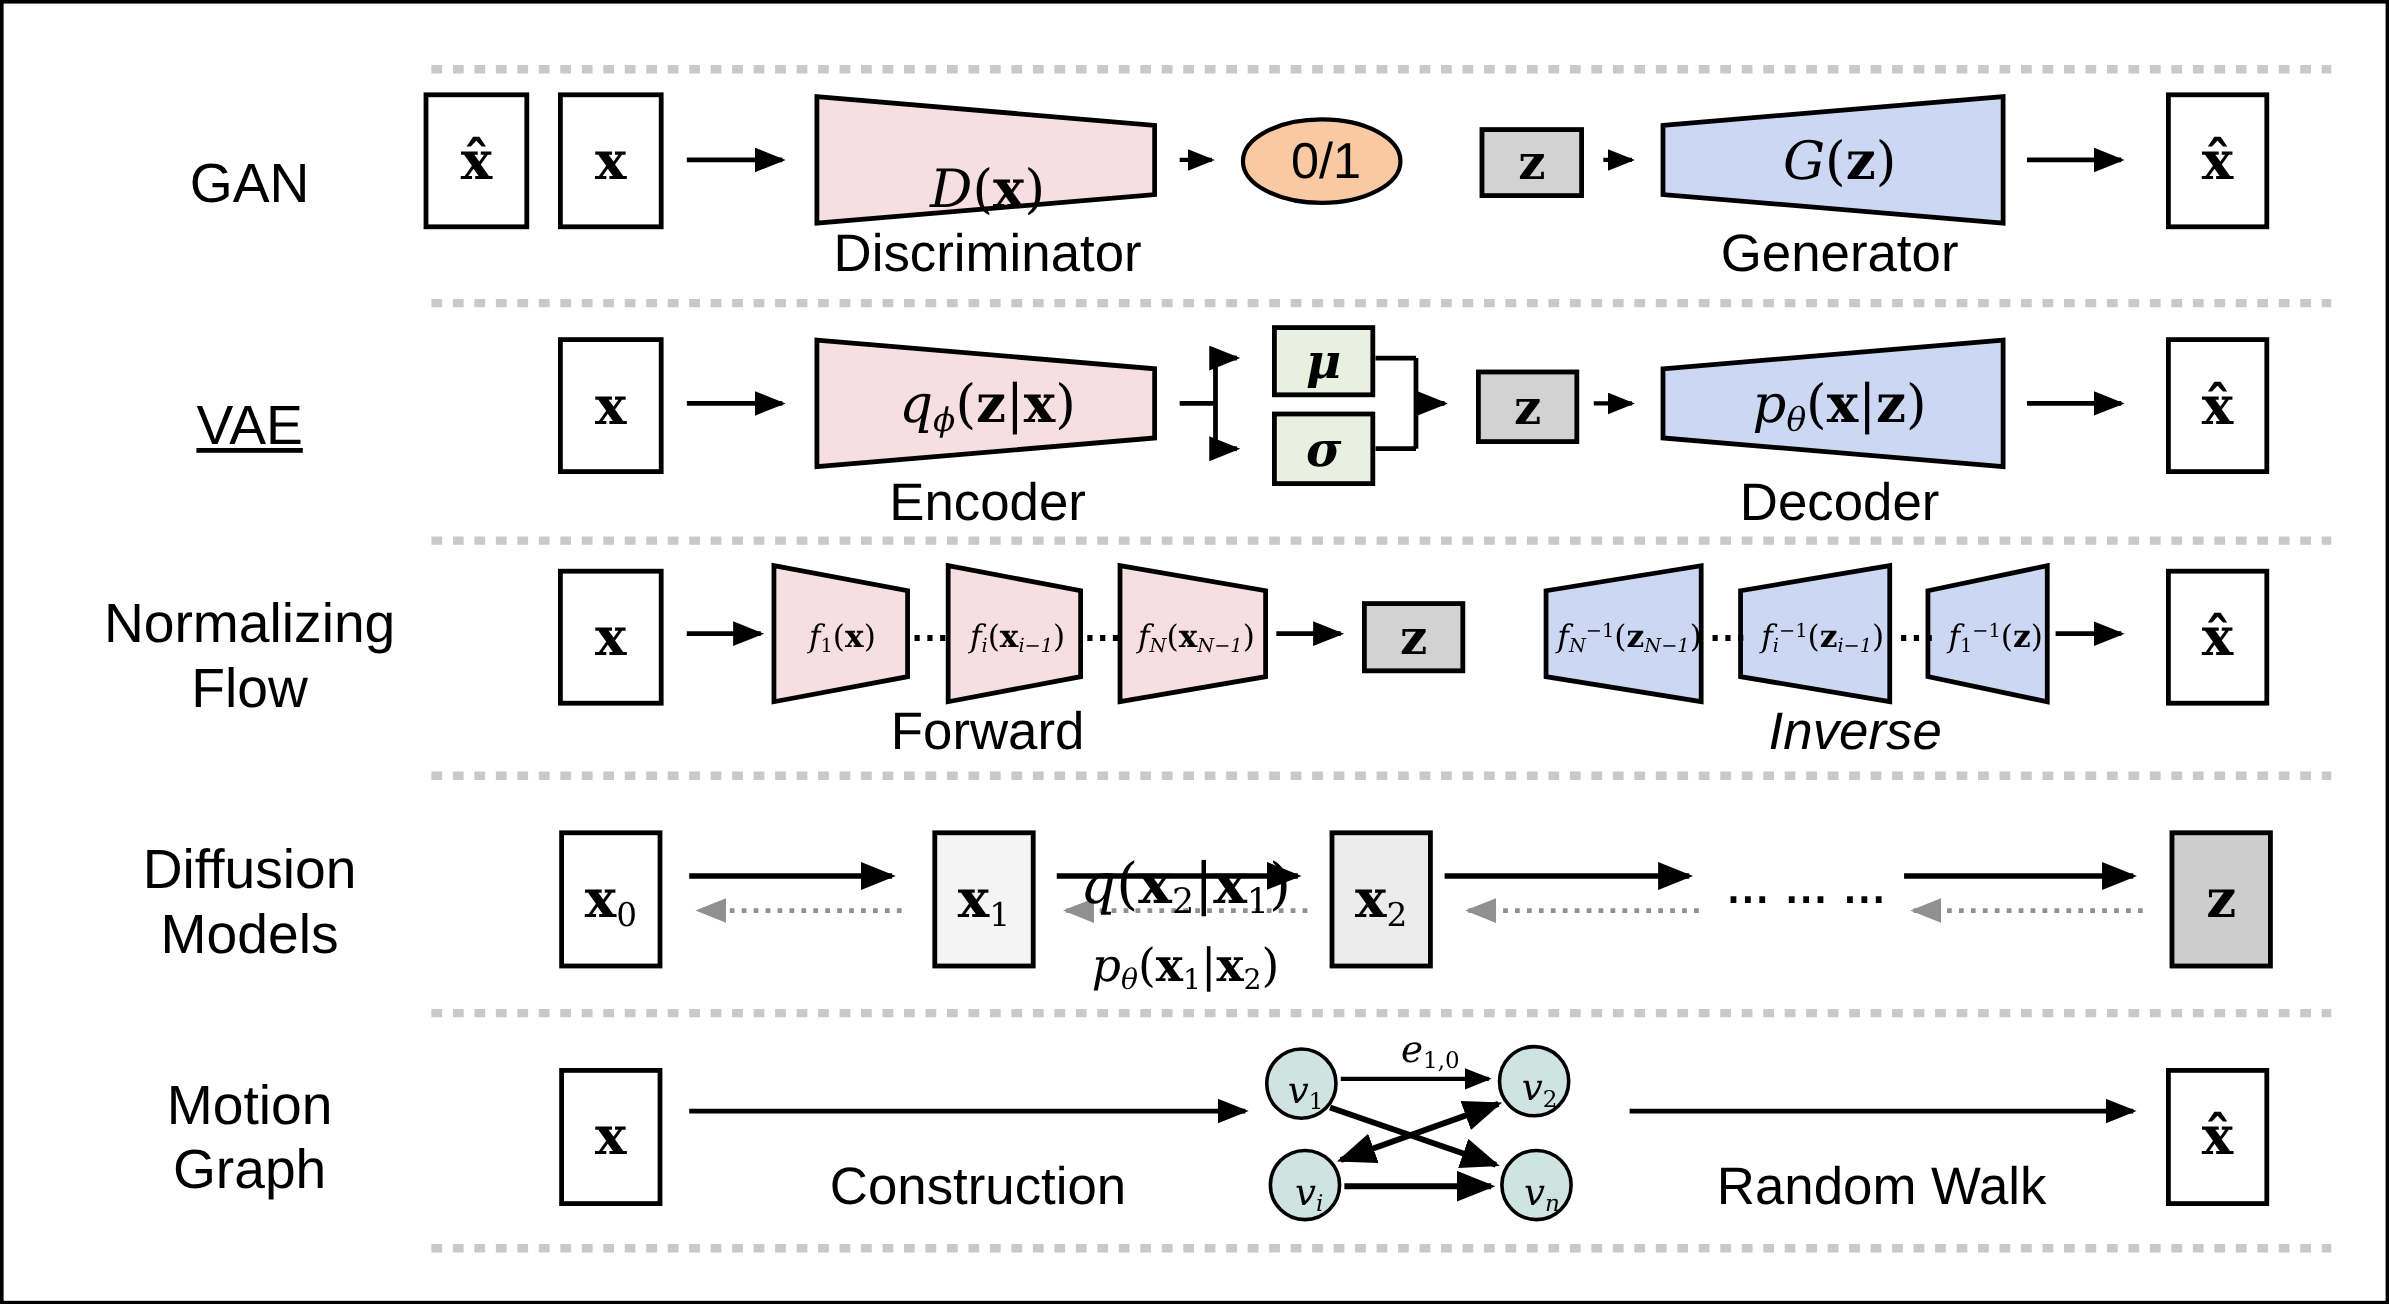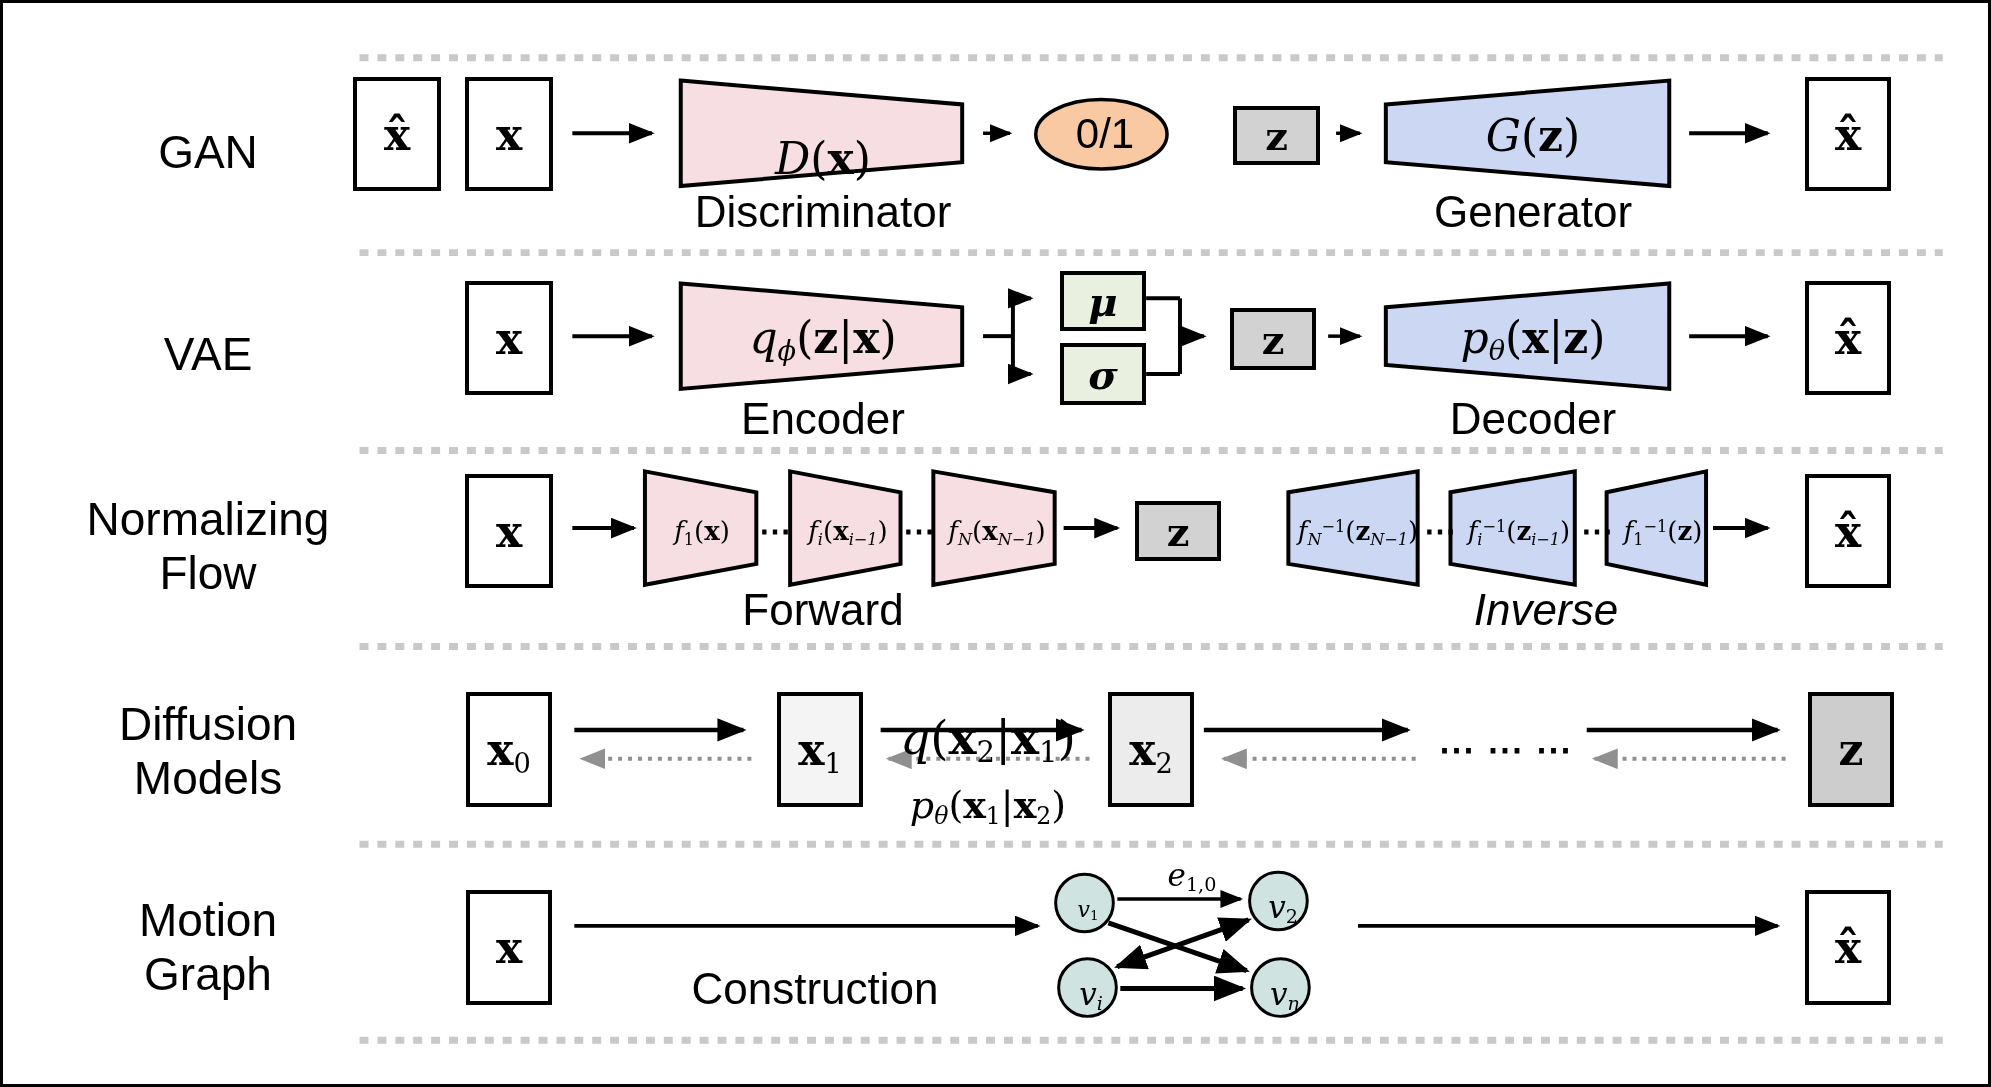--- a/index.html
+++ b/index.html
@@ -107,21 +107,21 @@
     </g>
     <g stroke="#000" stroke-width="3">
       <circle cx="1085" cy="905" r="29" fill="#cfe4e0"></circle>
       <circle cx="1280" cy="903" r="29" fill="#cfe4e0"></circle>
       <circle cx="1088" cy="990" r="29" fill="#cfe4e0"></circle>
       <circle cx="1282" cy="990" r="29" fill="#cfe4e0"></circle>
     </g>
   </svg>
 
   <div class="lbl title" style="left:205px;top:150px;">GAN</div>
-  <div class="lbl title" style="left:205px;top:352px;">VAE</div>
+  <div class="lbl title" style="left:205px;top:352px;text-decoration:underline;">VAE</div>
   <div class="lbl title" style="left:205px;top:517px;">Normalizing</div>
   <div class="lbl title" style="left:205px;top:571px;">Flow</div>
   <div class="lbl title" style="left:205px;top:722px;">Diffusion</div>
   <div class="lbl title" style="left:205px;top:776px;">Models</div>
   <div class="lbl title" style="left:205px;top:918px;">Motion</div>
   <div class="lbl title" style="left:205px;top:972px;">Graph</div>
 
   <div class="box" style="left:350px;top:74px;width:88px;height:114px;">
     <span class="math mbig"><span class="m-b">x̂</span></span>
   </div>
@@ -196,21 +196,22 @@
   <div class="lbl" style="left:1502px;top:746px;font-size:36px;font-weight:bold;font-family:'DejaVu Serif',serif;">⋯ ⋯ ⋯</div>
   <div class="box" style="left: 1805px; top: 689px; width: 86px; height: 115px; background: rgb(205, 205, 205);">
     <span class="math mbig"><span class="m-b">z</span></span>
   </div>
 
   <div class="box" style="left:463px;top:887px;width:86px;height:115px;">
     <span class="math mbig"><span class="m-b">x</span></span>
   </div>
   <div class="lbl cap" style="left:812px;top:986px;">Construction</div>
   <div class="lbl math" style="left:1189px;top:872px;font-size:31px;"><span class="m-i">e</span><span class="m-sub">1,0</span></div>
-  <div class="lbl math" style="left:1085px;top:906px;font-size:22px;"><span class="m-i">v</span><span class="m-sub">1</span></div>
+  <div class="lbl math" style="left:1085px;top:906px;font-size:31px;"><span class="m-i">v</span><span class="m-sub">1</span></div>
   <div class="lbl math" style="left:1280px;top:904px;font-size:31px;"><span class="m-i">v</span><span class="m-sub">2</span></div>
   <div class="lbl math" style="left:1088px;top:991px;font-size:31px;"><span class="m-i">v</span><span class="m-subi">i</span></div>
   <div class="lbl math" style="left:1282px;top:991px;font-size:31px;"><span class="m-i">v</span><span class="m-subi">n</span></div>
+  <div class="lbl cap" style="left:1565px;top:986px;">Random Walk</div>
   <div class="box" style="left:1802px;top:887px;width:86px;height:115px;">
     <span class="math mbig"><span class="m-b">x̂</span></span>
   </div>
 
 </div>
 
 </body></html>

